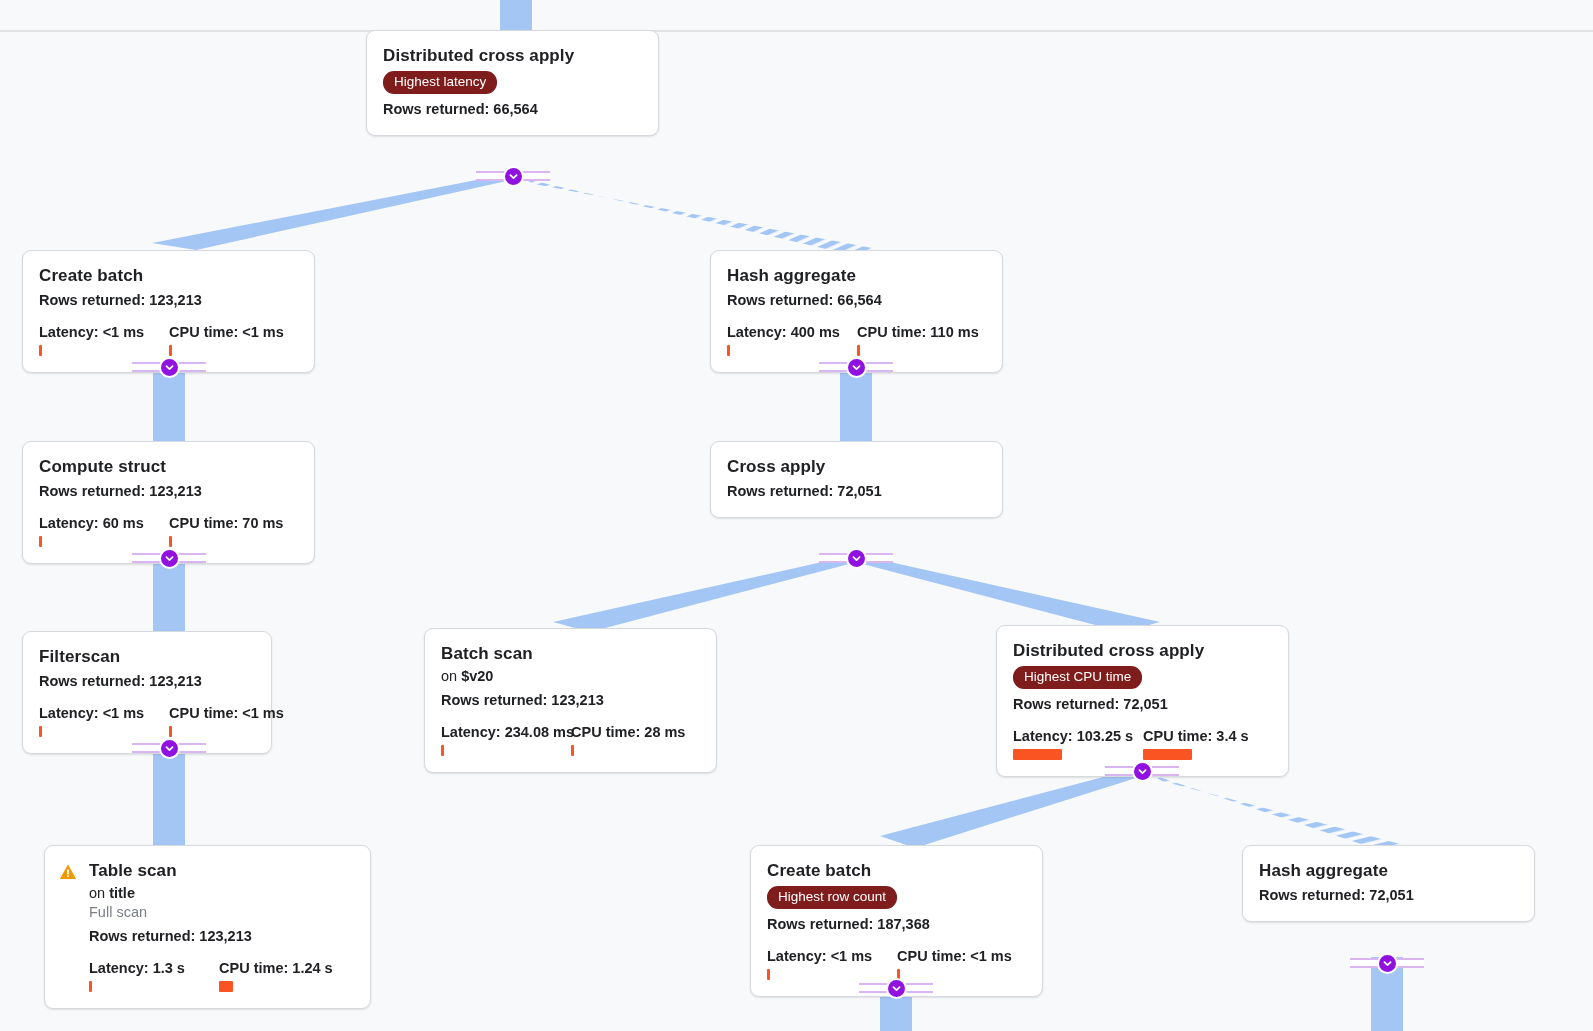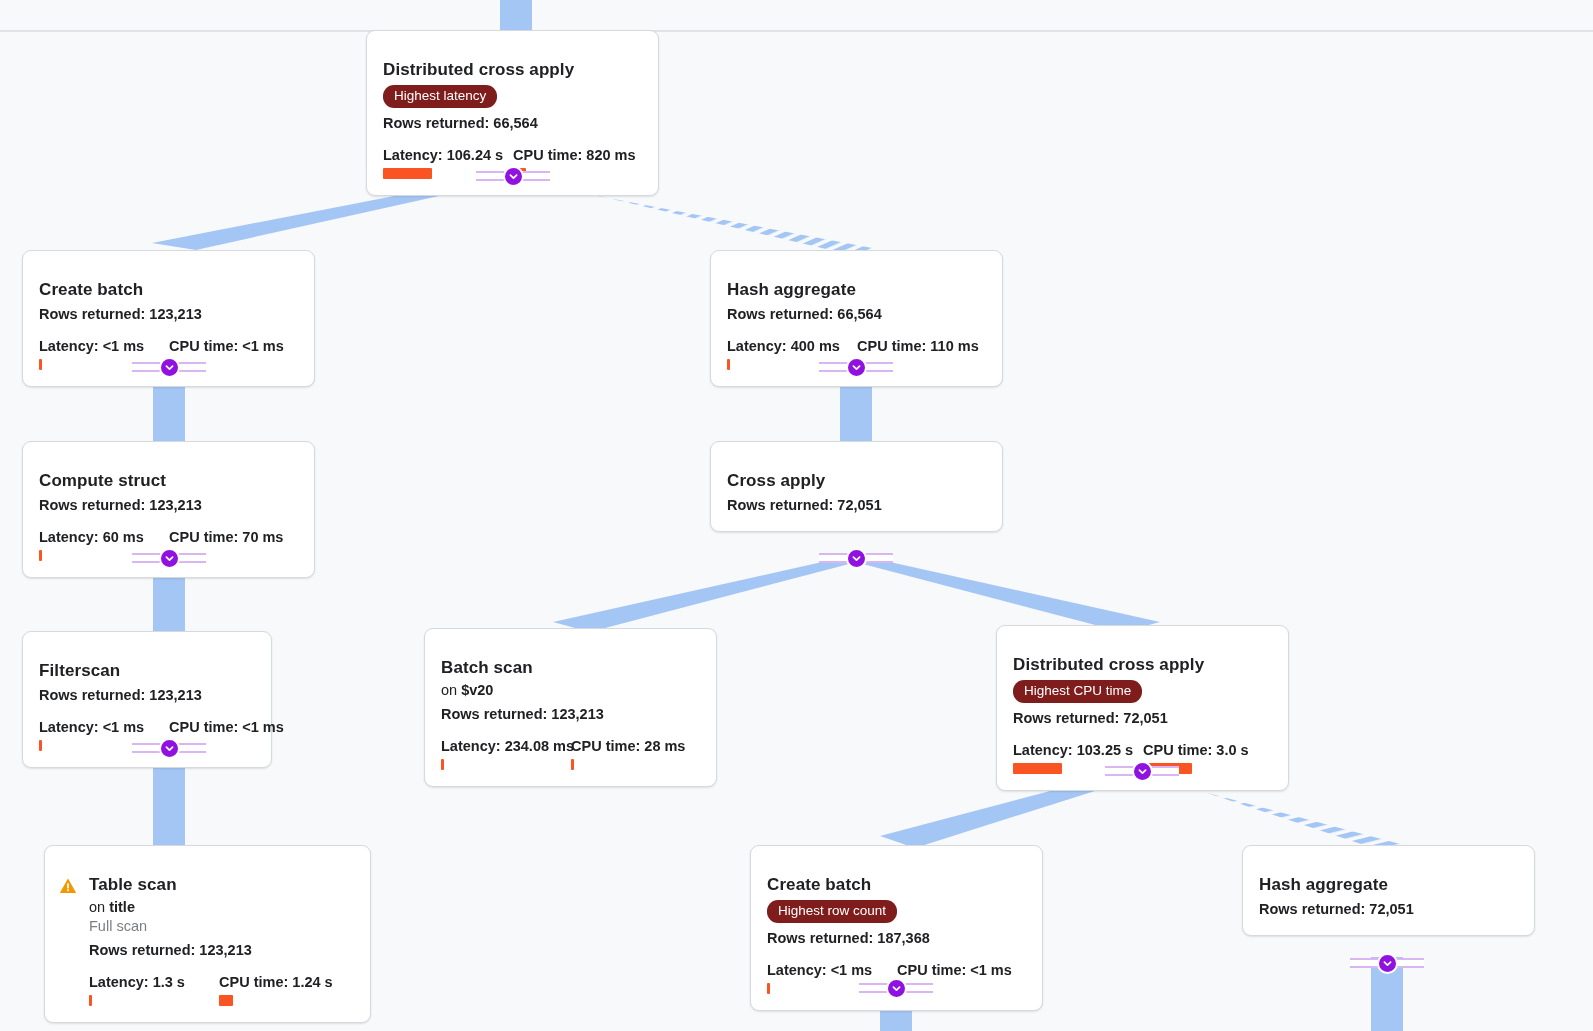--- a/index.html
+++ b/index.html
@@ -27,21 +27,21 @@
     pointer-events: none;
   }
   
   .node {
     position: absolute;
     box-sizing: border-box;
     background: #ffffff;
     border: 1px solid #d6d9de;
     border-radius: 9px;
     box-shadow: 0 1px 2px rgba(60,64,67,.14);
-    padding: 28px 16px 16px 16px;
+    padding: 14px 16px 16px 16px;
   }
   .node.warned {
     padding-left: 14px;
     margin-left: 38px;
   }
   .node-inner {
     display: block;
   }
   .node.warned .node-inner {
     display: flex;
@@ -198,30 +198,21 @@
     <path d="M 1150 774 L 1162 781 L 1404 845 L 1388 853 Z" fill="url(#hatch2)"></path>
 
     <rect x="880" y="982" width="32" height="49" fill="#a4c6f5"></rect>
 
     <rect x="1371" y="957" width="32" height="74" fill="#a4c6f5"></rect>
   </svg>
 
   <div id="nodes-layer">
       <div class="node" style="left: 366px; top: 30px; width: 293px;">
         <div class="node-inner">
-          <div class="node-body"><div class="node-title">Distributed cross apply</div><div class="badge">Highest latency</div><div class="rows">Rows returned: 66,564</div><div class="metrics">
-              <div class="metric latency">
-                <div class="metric-label">Latency: 106.24 s</div>
-                <div class="metric-bar" style="width: 38%; background: rgb(250, 84, 35);"></div>
-              </div>
-              <div class="metric cpu">
-                <div class="metric-label">CPU time: 820 ms</div>
-                <div class="metric-bar" style="width: 10%; background: rgb(250, 84, 35);"></div>
-              </div>
-            </div></div>
+          <div class="node-body"><div class="node-title">Distributed cross apply</div><div class="badge">Highest latency</div><div class="rows">Rows returned: 66,564</div></div>
         </div>
       </div>
       <div class="node" style="left: 22px; top: 250px; width: 293px;">
         <div class="node-inner">
           <div class="node-body">
             <div class="node-title">Create batch</div>
             <div class="rows">Rows returned: 123,213</div>
             <div class="metrics">
               <div class="metric latency">
                 <div class="metric-label">Latency: &lt;1 ms</div>
@@ -317,21 +308,21 @@
         </div>
       </div>
       <div class="node" style="left: 996px; top: 625px; width: 293px;">
         <div class="node-inner">
           <div class="node-body"><div class="node-title">Distributed cross apply</div><div class="badge">Highest CPU time</div><div class="rows">Rows returned: 72,051</div><div class="metrics">
               <div class="metric latency">
                 <div class="metric-label">Latency: 103.25 s</div>
                 <div class="metric-bar" style="width: 38%; background: rgb(250, 84, 35);"></div>
               </div>
               <div class="metric cpu">
-                <div class="metric-label">CPU time: 3.0 s</div>
+                <div class="metric-label">CPU time: 3.4 s</div>
                 <div class="metric-bar" style="width: 38%; background: rgb(250, 84, 35);"></div>
               </div>
             </div></div>
         </div>
       </div>
       <div class="node warned" style="left: 6px; top: 845px; width: 327px;">
         <div class="node-inner">
           <span class="warn-icon"><svg width="18" height="18" viewBox="0 0 18 18">
               <path d="M9 1.6 L17.2 16 L0.8 16 Z" fill="#f29900"></path>
               <rect x="8.1" y="6.4" width="1.8" height="5" fill="#ffffff"></rect>

